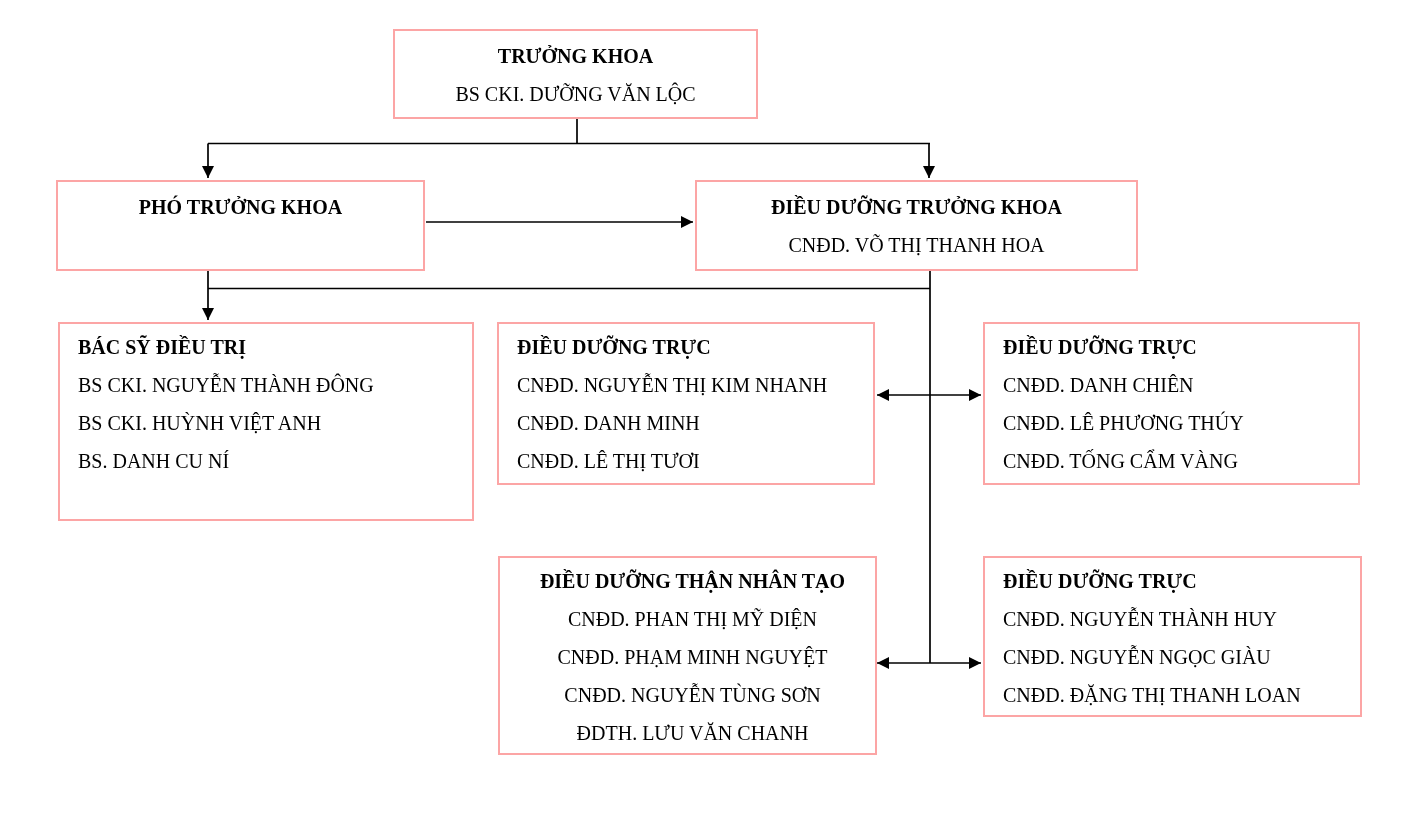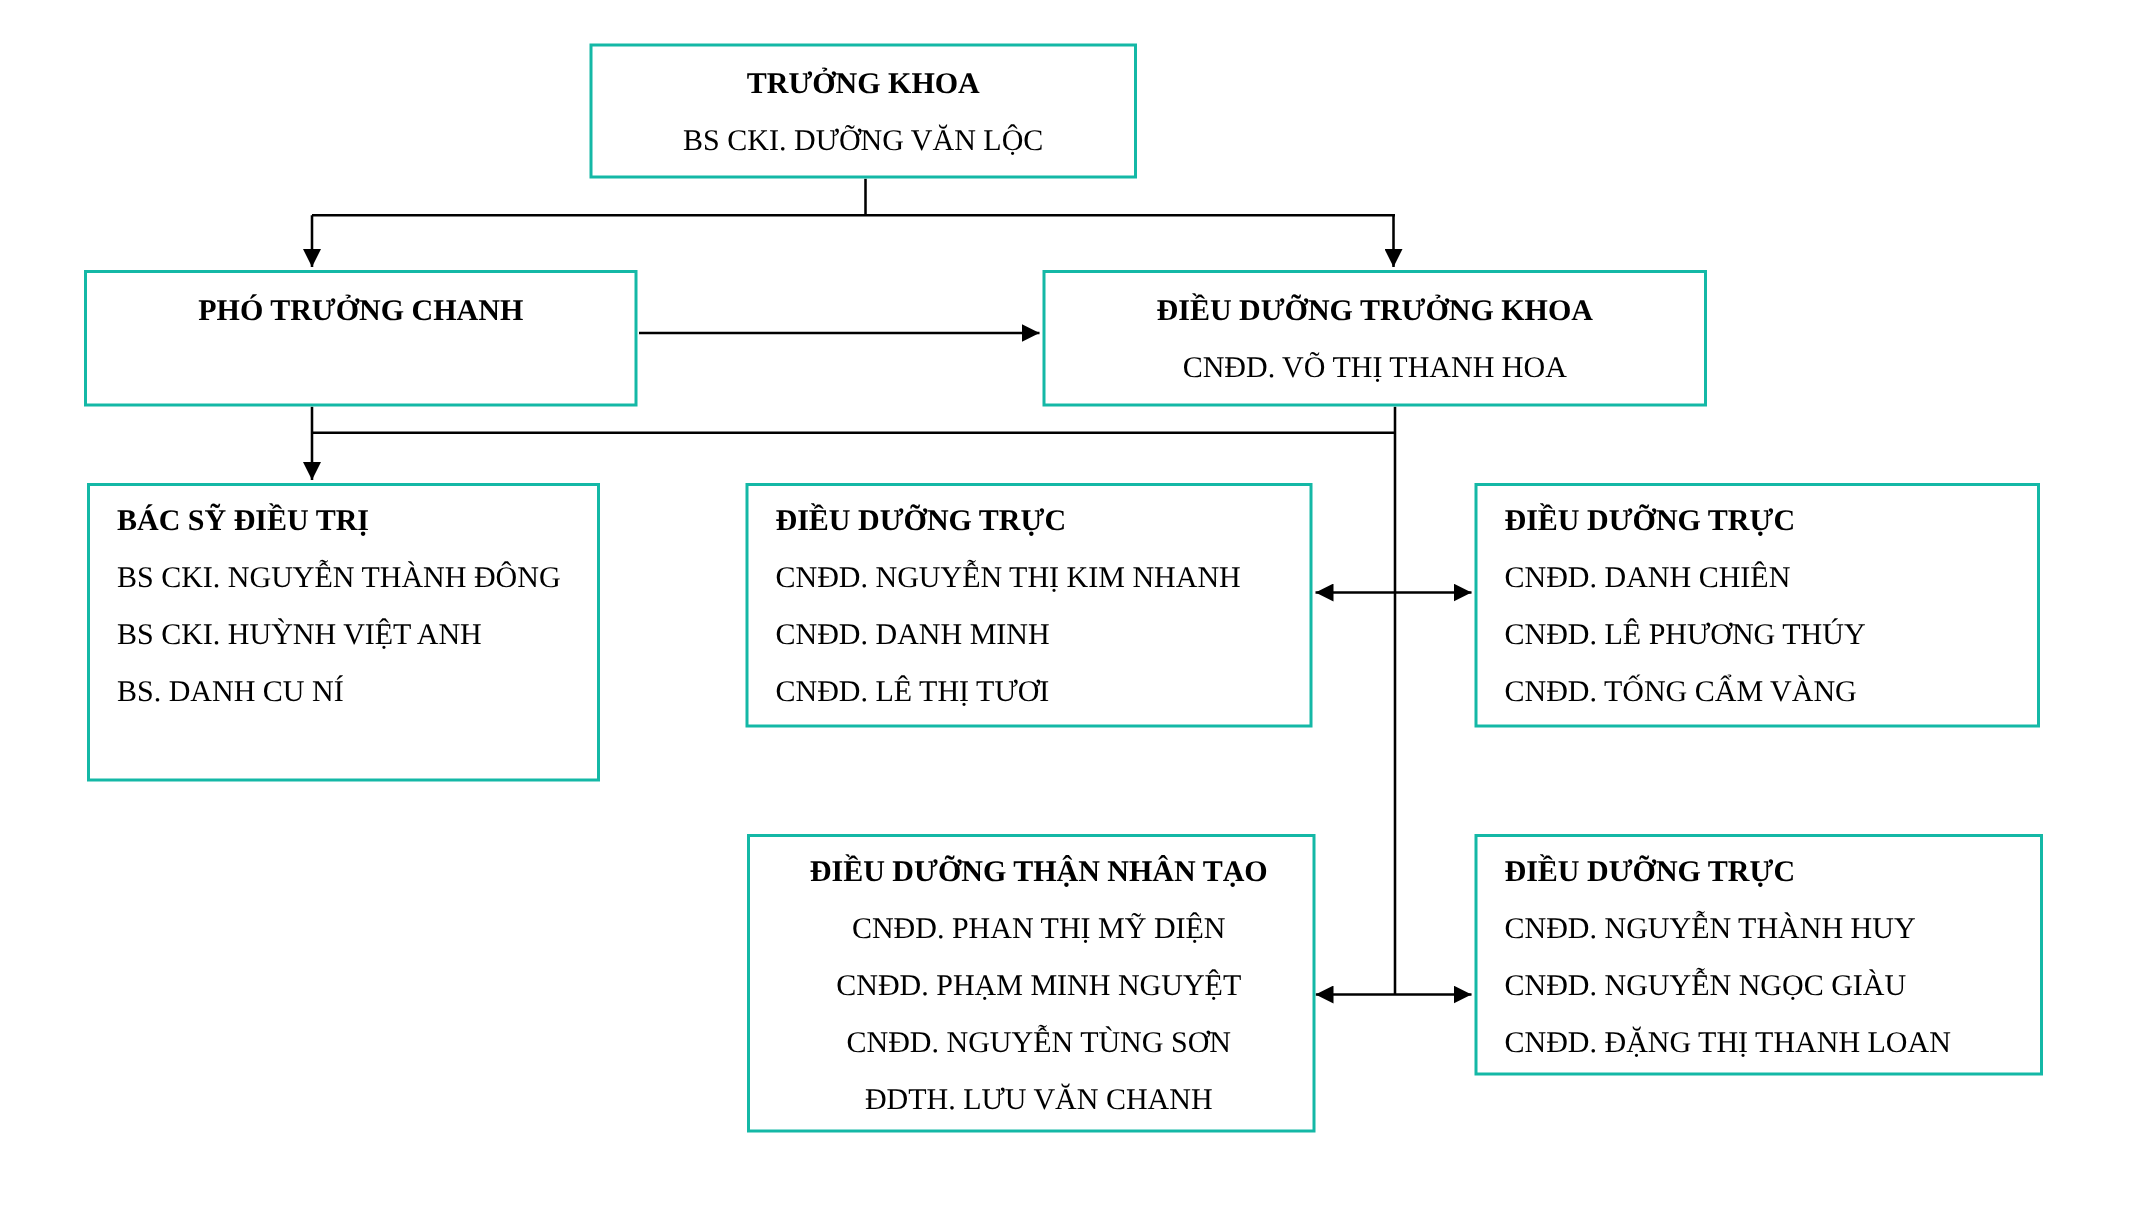--- a/index.html
+++ b/index.html
@@ -20,21 +20,21 @@
     position: absolute;
     left: 0;
     top: 0;
     width: 1423px;
     height: 817px;
     pointer-events: none;
   }
   .node {
     position: absolute;
     box-sizing: border-box;
-    border: 2px solid #14b8a6;
+    border: 2px solid #fca5a5;
     background: #ffffff;
     font-size: 20px;
     line-height: 38px;
   }
   .node--center {
     text-align: center;
     padding-top: 6px;
   }
   .node--list {
     text-align: left;
@@ -70,29 +70,29 @@
     <line x1="877" y1="395" x2="981" y2="395" stroke="#000000" stroke-width="1.7" marker-start="url(#ah)" marker-end="url(#ah)"></line>
     <line x1="877" y1="663" x2="981" y2="663" stroke="#000000" stroke-width="1.7" marker-start="url(#ah)" marker-end="url(#ah)"></line>
   </svg>
 
   <div class="node node--center" style="left:393px; top:29px; width:365px; height:90px;">
     <div class="node-title">TRƯỞNG KHOA</div>
     <div class="node-member">BS CKI. DƯỠNG VĂN LỘC</div>
   </div>
 
   <div class="node node--center" style="left:56px; top:180px; width:369px; height:91px;">
-    <div class="node-title">PHÓ TRƯỞNG CHANH</div>
+    <div class="node-title">PHÓ TRƯỞNG KHOA</div>
   </div>
 
   <div class="node node--center" style="left:695px; top:180px; width:443px; height:91px;text-align:center;">
     <div class="node-title">ĐIỀU DƯỠNG TRƯỞNG KHOA</div>
     <div class="node-member">CNĐD. VÕ THỊ THANH HOA</div>
   </div>
 
-  <div class="node node--list" style="left:58px; top:322px; width:342px; height:199px;">
+  <div class="node node--list" style="left:58px; top:322px; width:416px; height:199px;">
     <div class="node-title">BÁC SỸ ĐIỀU TRỊ</div>
     <div class="node-member">BS CKI. NGUYỄN THÀNH ĐÔNG</div>
     <div class="node-member">BS CKI. HUỲNH VIỆT ANH</div>
     <div class="node-member">BS. DANH CU NÍ</div>
   </div>
 
   <div class="node node--list" style="left:497px; top:322px; width:378px; height:163px;">
     <div class="node-title">ĐIỀU DƯỠNG TRỰC</div>
     <div class="node-member">CNĐD. NGUYỄN THỊ KIM NHANH</div>
     <div class="node-member">CNĐD. DANH MINH</div>

